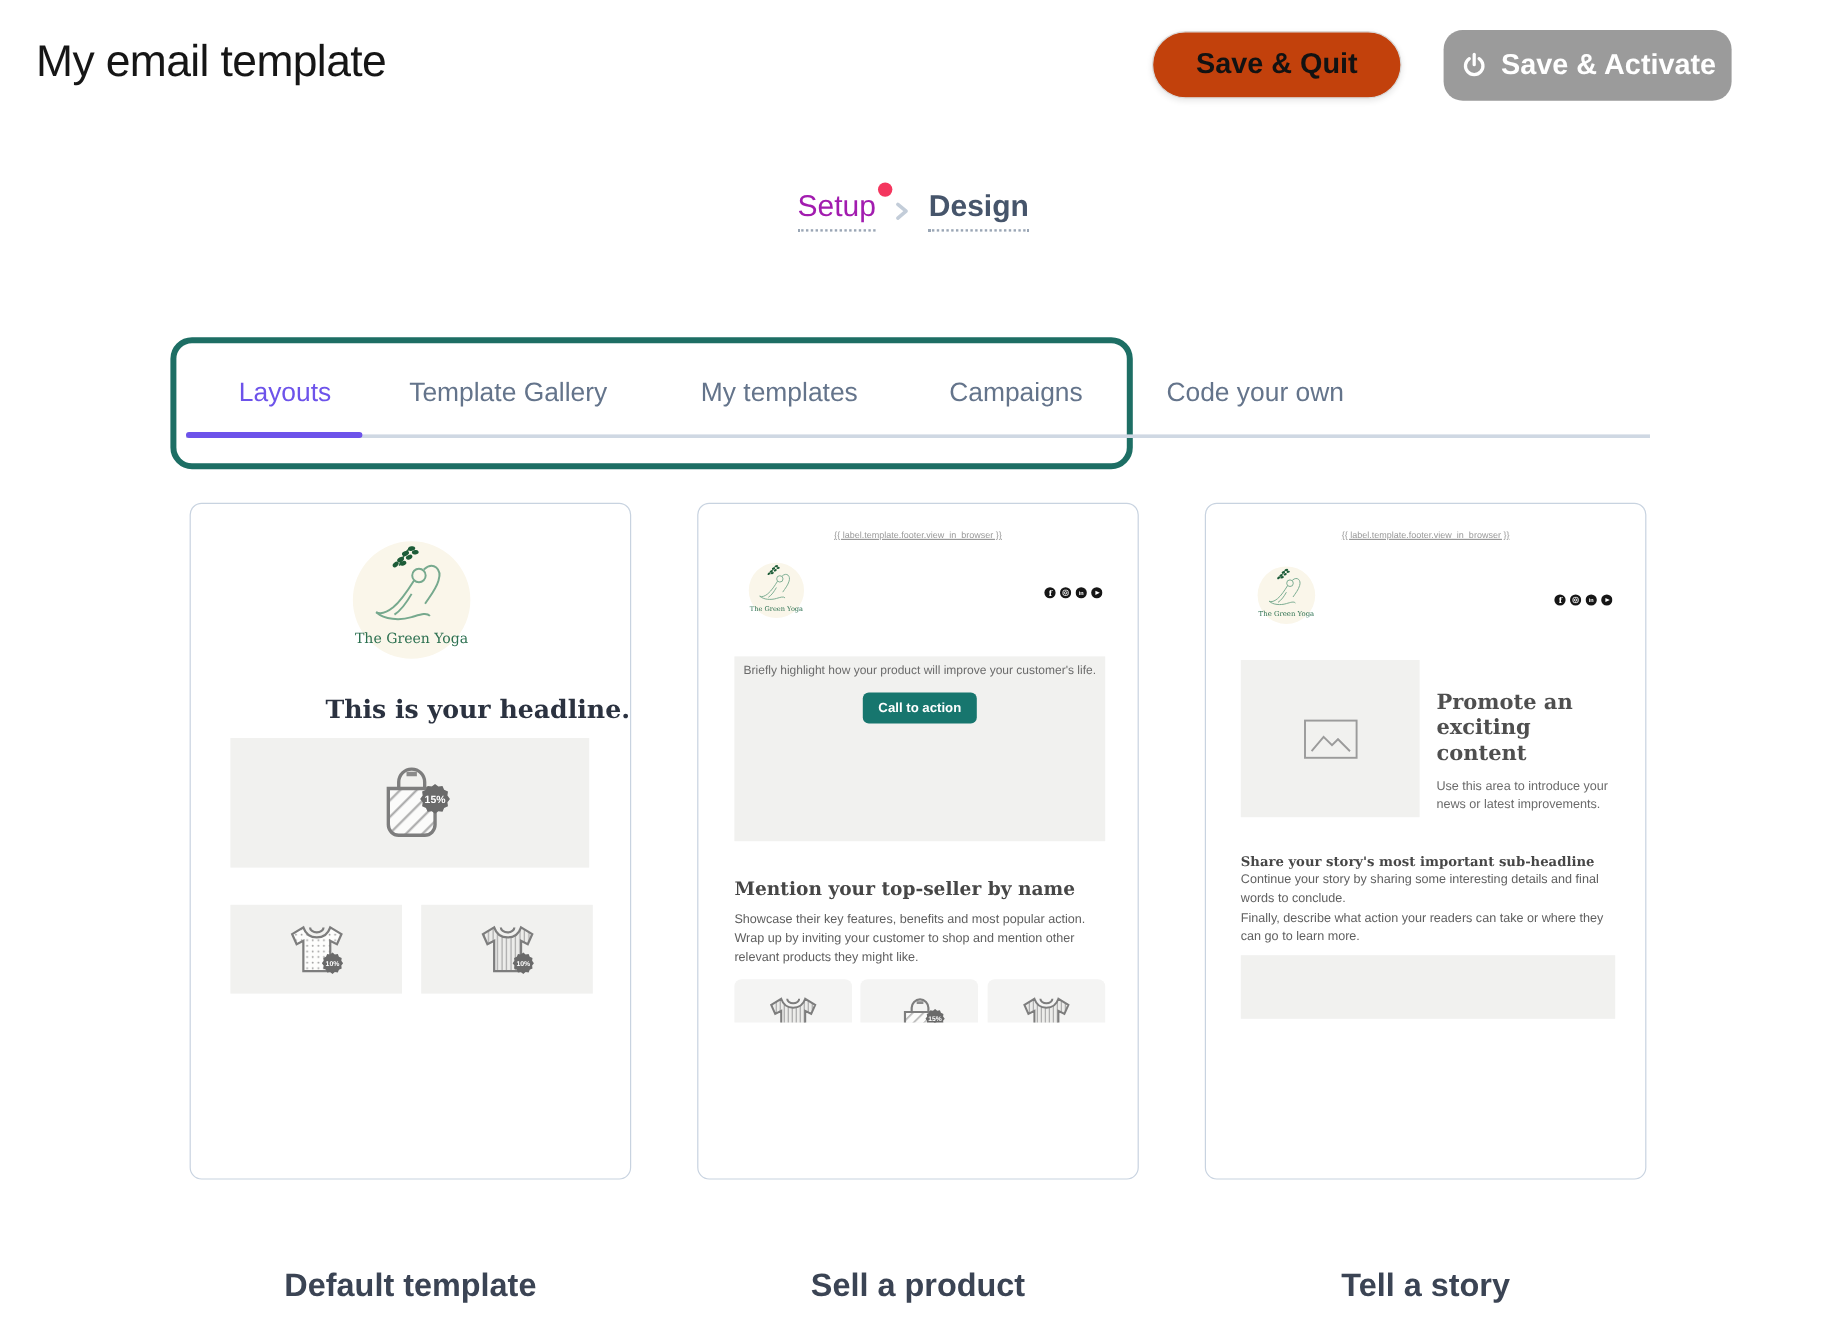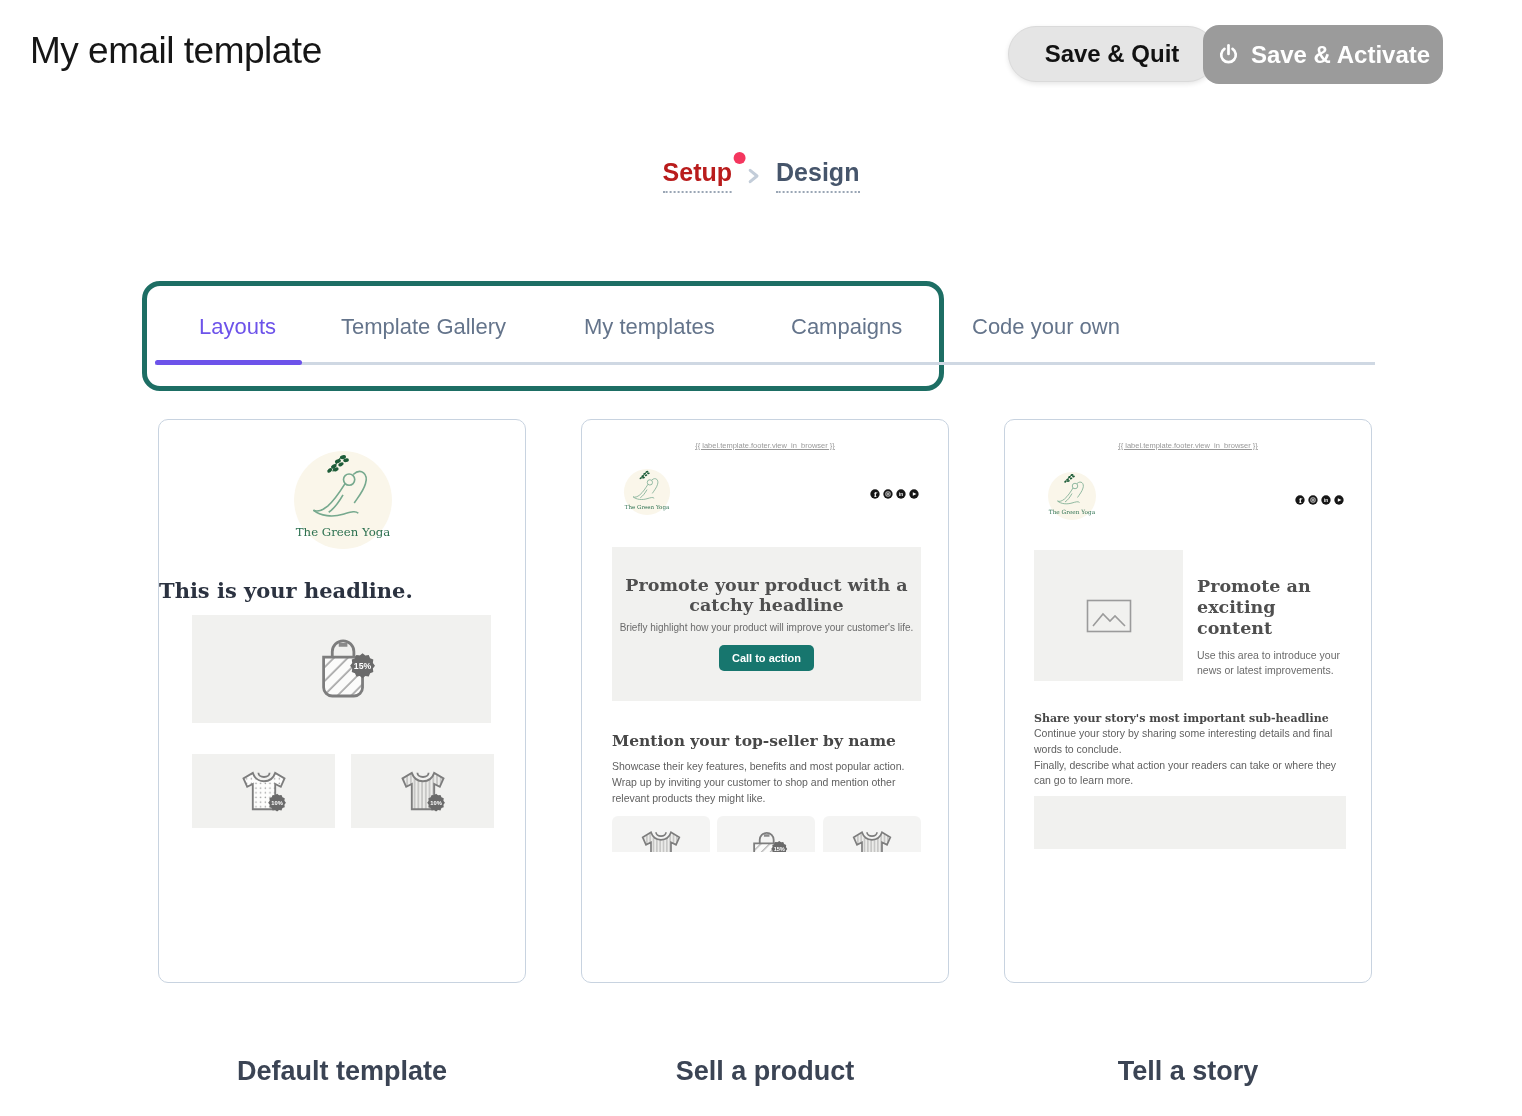--- a/index.html
+++ b/index.html
@@ -4,29 +4,29 @@
 <style>
   html,body{margin:0;padding:0;background:#fff;}
   .screen{position:relative;width:1522px;height:1116px;background:#ffffff;
           font-family:"Liberation Sans",sans-serif;overflow:hidden;}
   .abs{position:absolute;}
 
   
   .page-title{left:30px;top:30px;font-size:37px;font-weight:400;color:#161616;letter-spacing:-0.5px;}
   .btn{display:flex;align-items:center;justify-content:center;gap:10px;cursor:pointer;
        font-family:"Liberation Sans",sans-serif;font-weight:700;font-size:24px;border:none;}
-  .btn-save-quit{left:1008px;top:26px;width:208px;height:56px;border-radius:28px;background:#e5e5e5;
+  .btn-save-quit{left:960px;top:26px;width:208px;height:56px;border-radius:28px;background:#c2410c;
        color:#121212;border:1.5px solid #dadada;box-shadow:0 2px 5px rgba(0,0,0,.10);}
   .btn-save-activate{left:1203px;top:25px;width:240px;height:59px;border-radius:16px;
        background:#9b9b9b;color:#ffffff;}
 
   
   .breadcrumb{left:50%;top:158px;transform:translateX(-50%);display:flex;align-items:center;gap:16px;}
-  .crumb{position:relative;font-size:25px;color:#b91c1c;border-bottom:2px dotted #9aa6b5;
-         padding-bottom:4px;cursor:pointer;font-weight:bold;}
+  .crumb{position:relative;font-size:25px;color:#a21caf;border-bottom:2px dotted #9aa6b5;
+         padding-bottom:4px;cursor:pointer;}
   .crumb.design{font-weight:700;color:#46556b;}
   .notif-dot{position:absolute;top:-6px;right:-14px;width:12px;height:12px;border-radius:50%;background:#f4365e;}
 
   
   .teal-box{left:142px;top:281px;width:792px;height:100px;border:5px solid #1d6e64;border-radius:18px;}
   .tab{top:314px;font-size:22px;color:#64748b;cursor:pointer;white-space:nowrap;margin-left:14px;}
   .tab.active{color:#6d53ea;}
   .t0{left:185px;} .t1{left:327px;} .t2{left:570px;} .t3{left:777px;} .t4{left:958px;}
   .tab-track{left:155px;top:362px;width:1220px;height:3px;background:#cfd8e3;}
   .tab-indicator{left:155px;top:360px;width:147px;height:5px;border-radius:3px;background:#6d53ea;}
@@ -37,21 +37,21 @@
   .card1{left:158px;} .card2{left:581px;} .card3{left:1004px;}
   .caption{top:1056px;width:368px;text-align:center;font-size:27px;font-weight:600;color:#3b4454;}
   .cap1{left:158px;} .cap2{left:581px;} .cap3{left:1004px;}
   .preview{position:absolute;left:0;top:0;width:100%;height:432px;overflow:hidden;}
 
   .gray-box{background:#f1f1ef;}
   .serif{font-family:"DejaVu Serif","Liberation Serif",serif;}
 
   
   .c1-logo{left:133px;top:29px;width:102px;height:102px;}
-  .c1-headline{left:0;top:158px;width:100%;text-align:left;font-size:21px;font-weight:700;color:#2b3240;}
+  .c1-headline{left:0;top:158px;width:100%;text-align:right;font-size:21px;font-weight:700;color:#2b3240;}
   .c1-bigbox{left:33px;top:195px;width:299px;height:108px;display:flex;align-items:center;justify-content:center;}
   .c1-smallbox{top:334px;width:143px;height:74px;display:flex;align-items:center;justify-content:center;}
   .c1-sb1{left:33px;} .c1-sb2{left:192px;}
 
   
   .vib{left:0;top:21px;width:100%;text-align:center;font-size:7.5px;color:#999;
        text-decoration:underline;letter-spacing:0;}
   .mini-logo{width:48px;height:48px;}
   .socials{display:flex;gap:3px;}
   .soc{width:10px;height:10px;}
@@ -255,21 +255,20 @@
             <use href="#ic-ig"></use>
           </svg>
         <svg class="soc">
             <use href="#ic-li"></use>
           </svg>
         <svg class="soc">
             <use href="#ic-yt"></use>
           </svg>
       </div>
       <div class="abs gray-box c2-block">
-        <div class="c2-h serif">Promote your product with a catchy headline</div>
         <div class="c2-sub">Briefly highlight how your product will improve your customer's life.</div>
         <div class="c2-cta">Call to action</div>
       </div>
       <div class="abs c2-title serif">Mention your top-seller by name</div>
       <div class="abs c2-body">
         <div>Showcase their key features, benefits and most popular action.</div>
         <div>Wrap up by inviting your customer to shop and mention other relevant products they might like.</div>
       </div>
       <div class="abs thumb th1">
         <svg width="50" height="42" viewBox="0 0 60 50">

